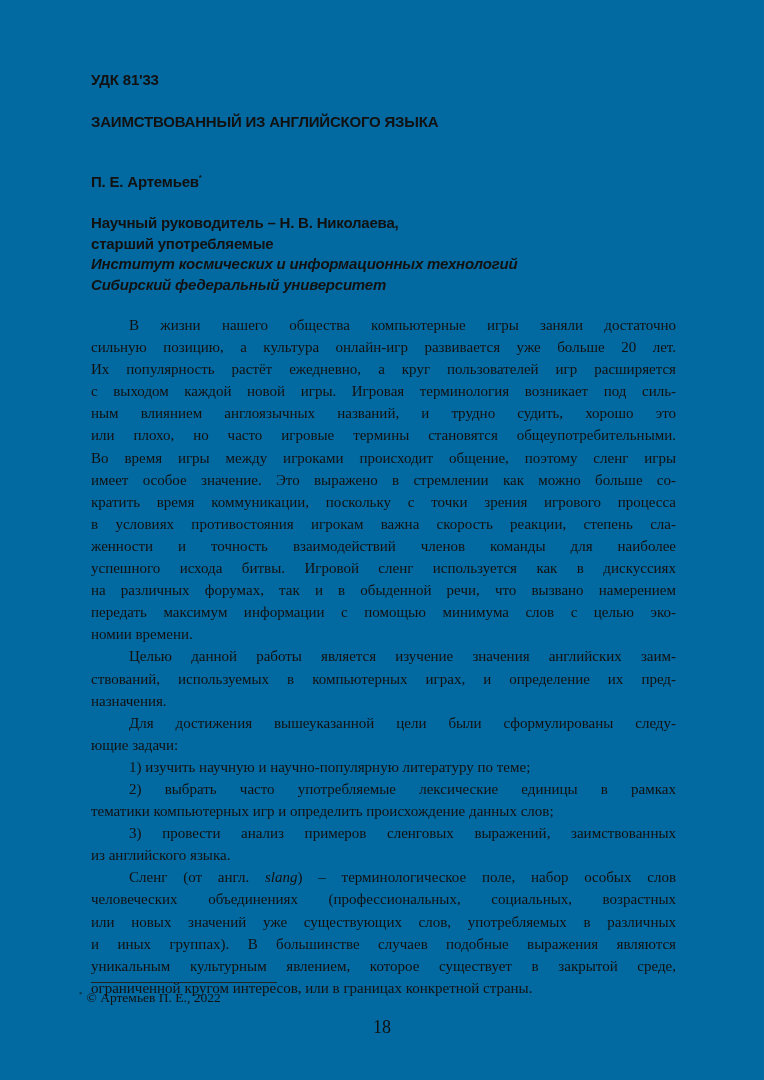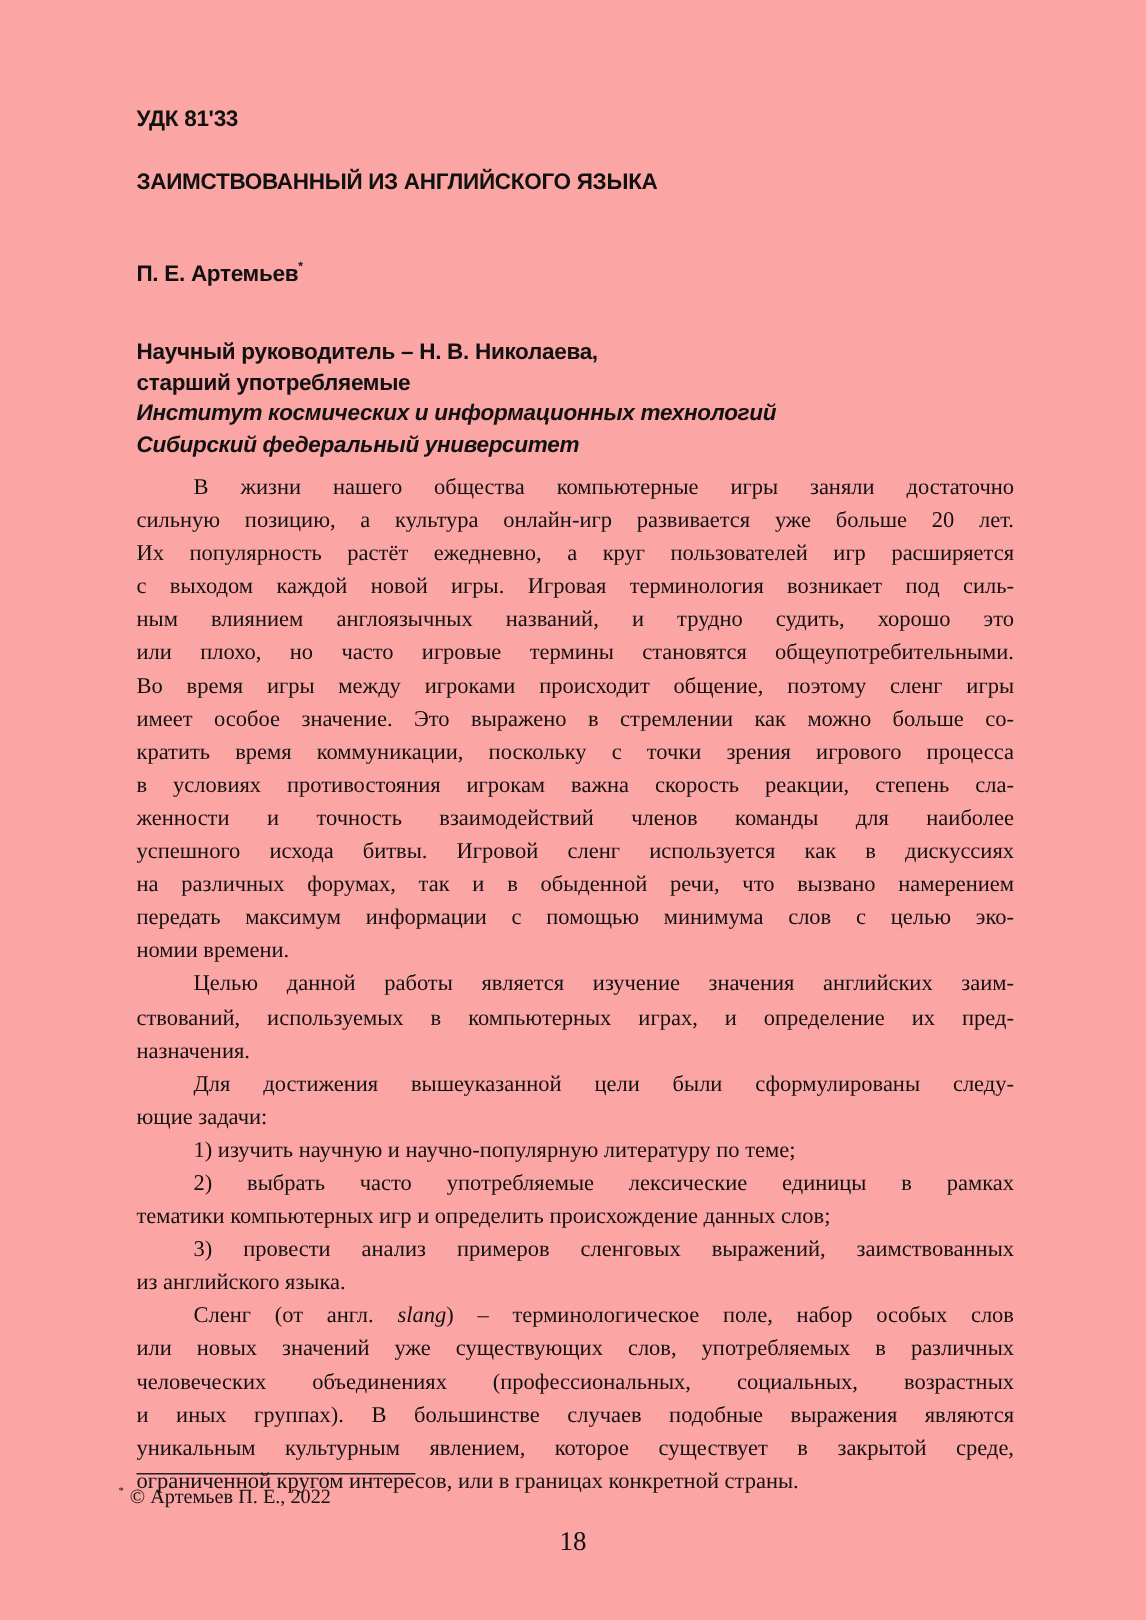--- a/index.html
+++ b/index.html
@@ -1,23 +1,23 @@
 <!DOCTYPE html>
 <html><head>
   <meta charset="utf-8">
   <style>
     html, body { margin: 0; padding: 0; background: #ffffff; }
     body { width: 764px; height: 1080px; position: relative; overflow: hidden; color: #111; }
-    .page { position: absolute; left: 0; top: 0; width: 764px; height: 1080px; background: #fca5a5; }
+    .page { position: absolute; left: 0; top: 0; width: 764px; height: 1080px; background: #0369a1; }
     .sans { font-family: "Liberation Sans", sans-serif; font-weight: bold; font-size: 15px; letter-spacing: -0.2px; }
     .udk { position: absolute; left: 91px; top: 71px; }
     .title { position: absolute; left: 91px; top: 111px; line-height: 22px; }
     .author { position: absolute; left: 91px; top: 173px; }
     .author sup { font-size: 8px; vertical-align: 7px; }
-    .supervisor { position: absolute; left: 91px; top: 213px; line-height: 20.5px; margin-top: 12px; }
+    .supervisor { position: absolute; left: 91px; top: 213px; line-height: 20.5px; }
     .supervisor .it { font-style: italic; }
     .body { position: absolute; left: 91px; top: 314px; width: 585px; font-family: "Liberation Serif", serif; font-size: 15px; line-height: 22.1px; }
     .ln { display: block; text-align: justify; text-align-last: justify; white-space: nowrap; height: 22.1px; }
     .ln.last { text-align-last: left; }
     .ln.ind { padding-left: 38px; }
     .ln em { }
     .fn-rule { position: absolute; left: 91px; top: 982px; width: 186px; height: 1px; background: #222; }
     .footnote { position: absolute; left: 79px; top: 990px; font-family: "Liberation Serif", serif; font-size: 13.5px; }
     .footnote sup { font-size: 7px; vertical-align: 6px; margin-right: 4px; }
     .pagenum { position: absolute; left: 373px; top: 1017px; font-family: "Liberation Serif", serif; font-size: 18px; }
@@ -68,22 +68,22 @@
     <span class="ln ind">Для достижения вышеуказанной цели были сформулированы следу-</span>
     <span class="ln last">ющие задачи:</span>
 
     <span class="ln ind last">1) изучить научную и научно-популярную литературу по теме;</span>
     <span class="ln ind">2) выбрать часто употребляемые лексические единицы в рамках</span>
     <span class="ln last">тематики компьютерных игр и определить происхождение данных слов;</span>
     <span class="ln ind">3) провести анализ примеров сленговых выражений, заимствованных</span>
     <span class="ln last">из английского языка.</span>
 
     <span class="ln ind"><span>Сленг (от англ. </span><em>slang</em><span>) – терминологическое поле, набор особых слов</span></span>
+    <span class="ln">человеческих объединениях (профессиональных, социальных, возрастных</span>
     <span class="ln">или новых значений уже существующих слов, употребляемых в различных</span>
-    <span class="ln">человеческих объединениях (профессиональных, социальных, возрастных</span>
     <span class="ln">и иных группах). В большинстве случаев подобные выражения являются</span>
     <span class="ln">уникальным культурным явлением, которое существует в закрытой среде,</span>
     <span class="ln last">ограниченной кругом интересов, или в границах конкретной страны.</span>
   </div>
 
   <div class="fn-rule"></div>
   <div class="footnote">
     <sup>*</sup><span>© Артемьев П. Е., 2022</span>
   </div>
 

